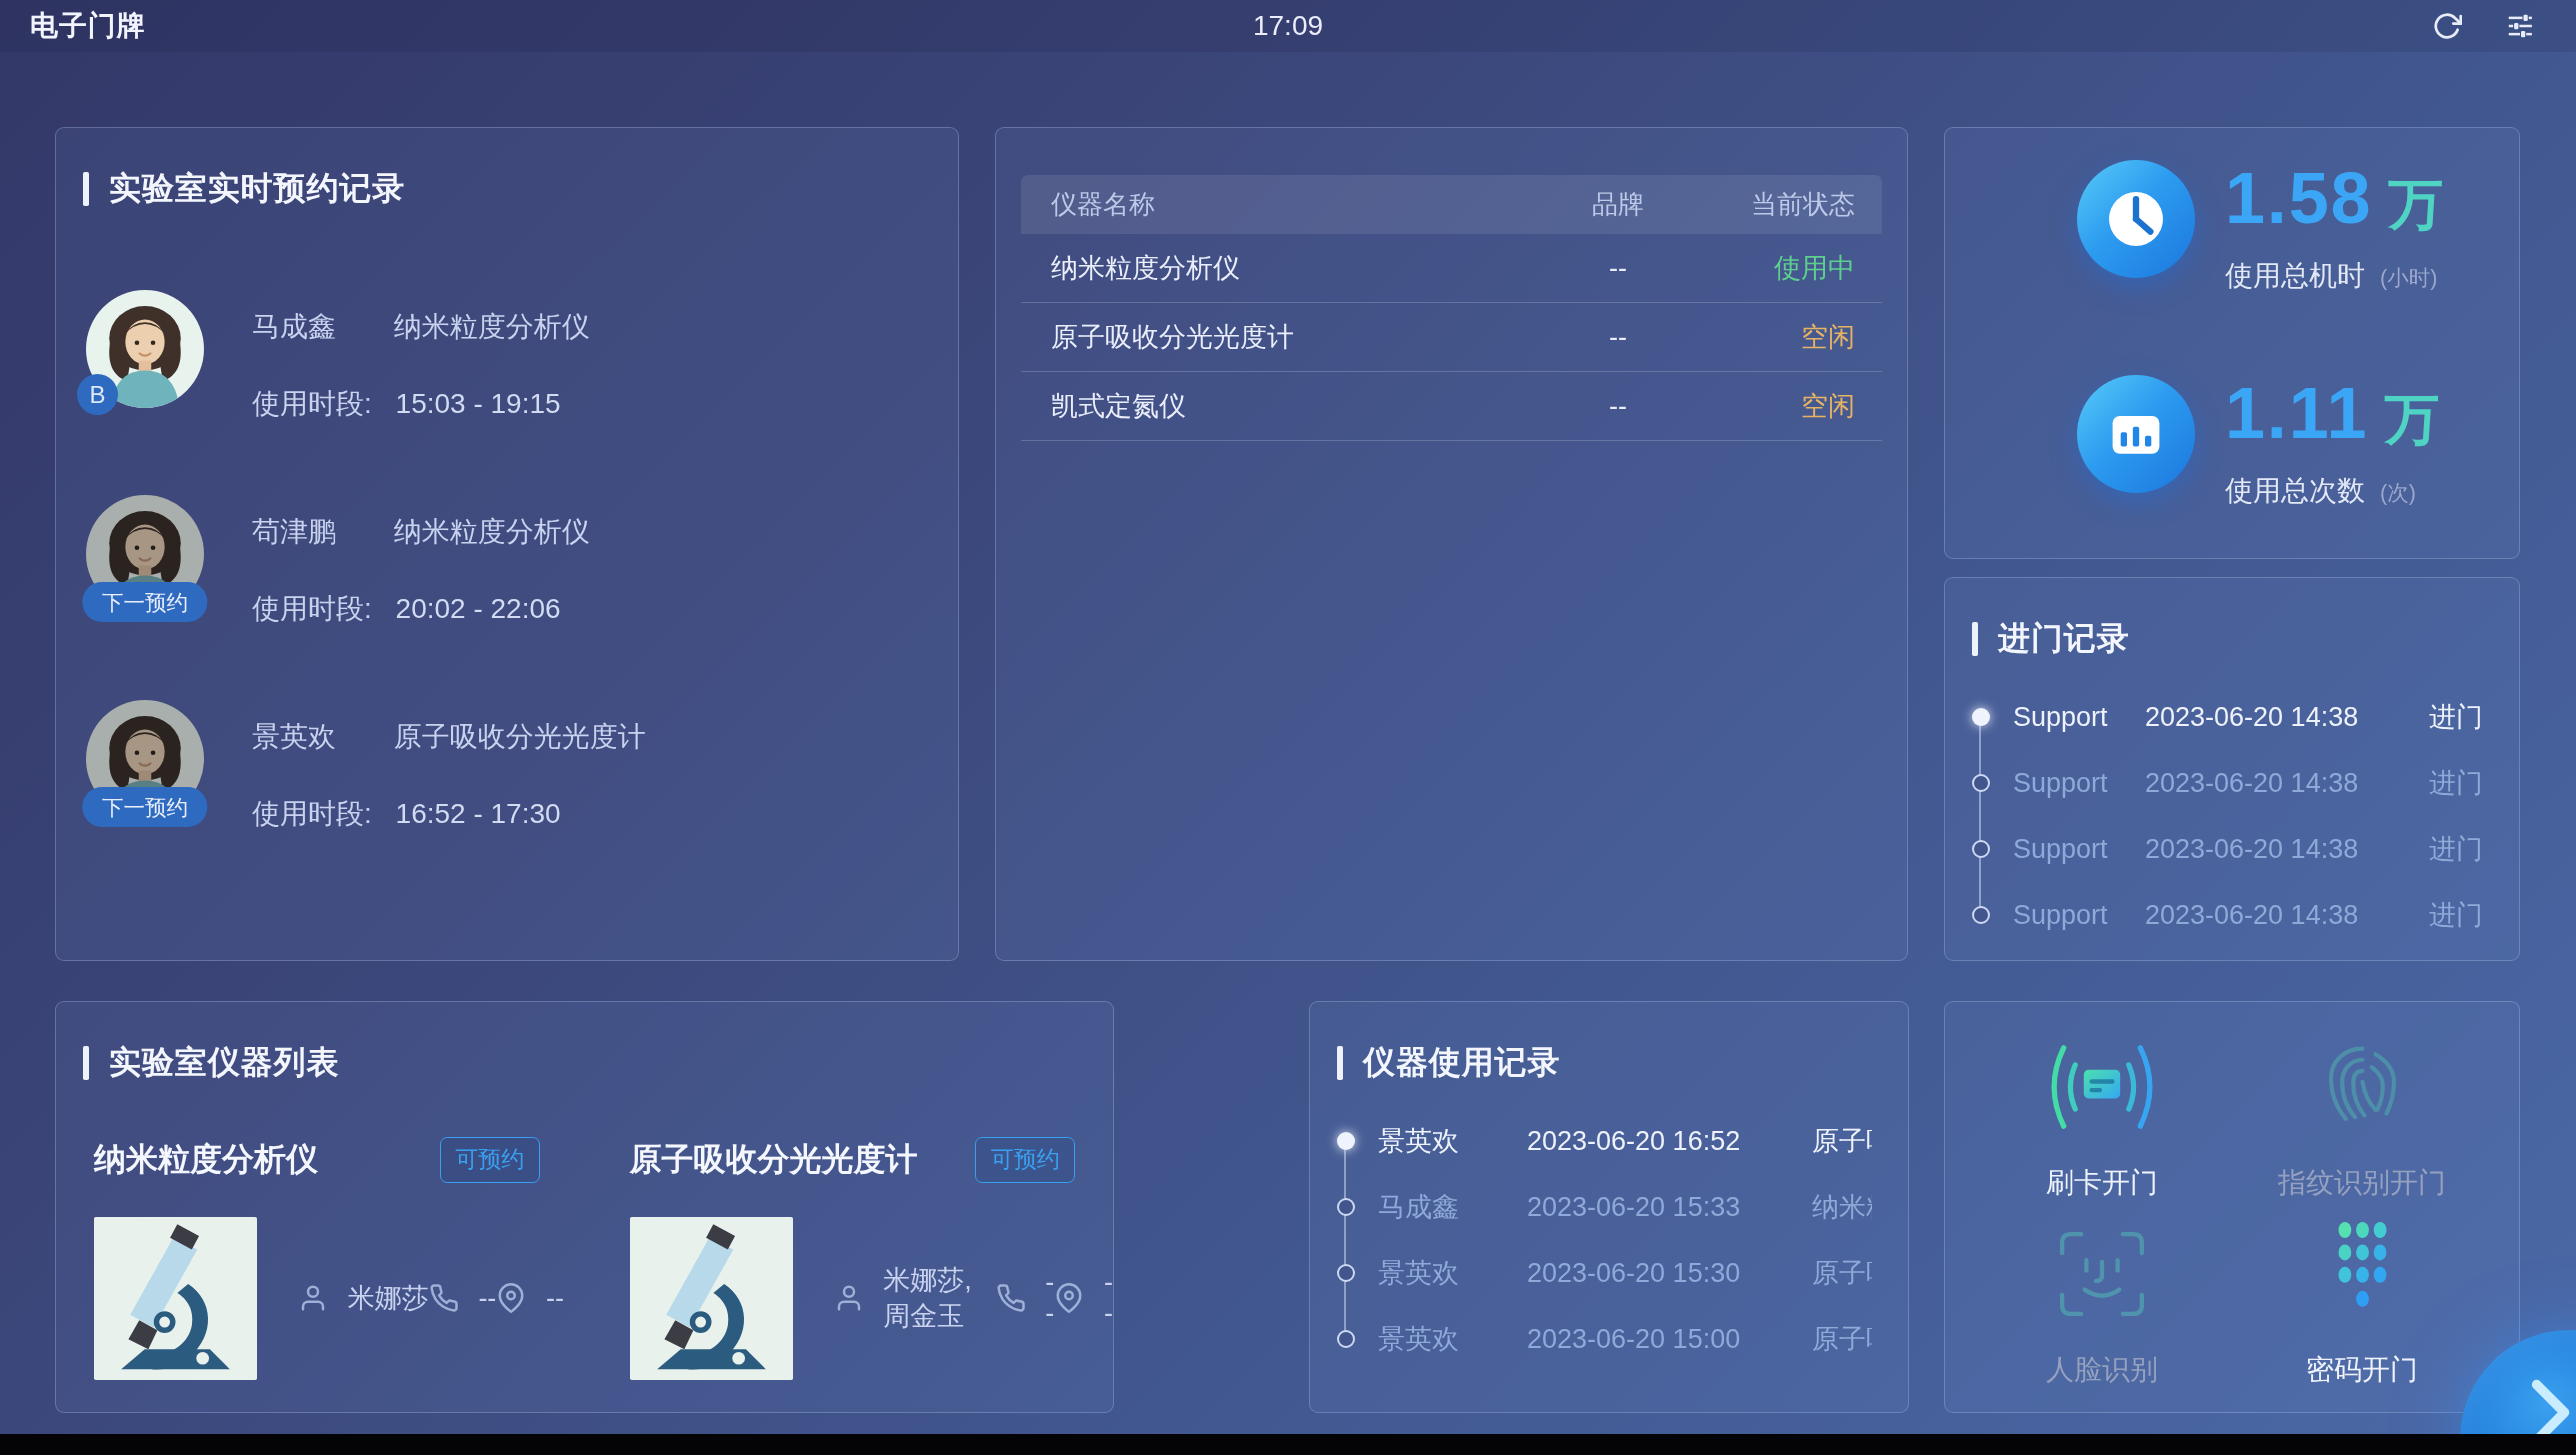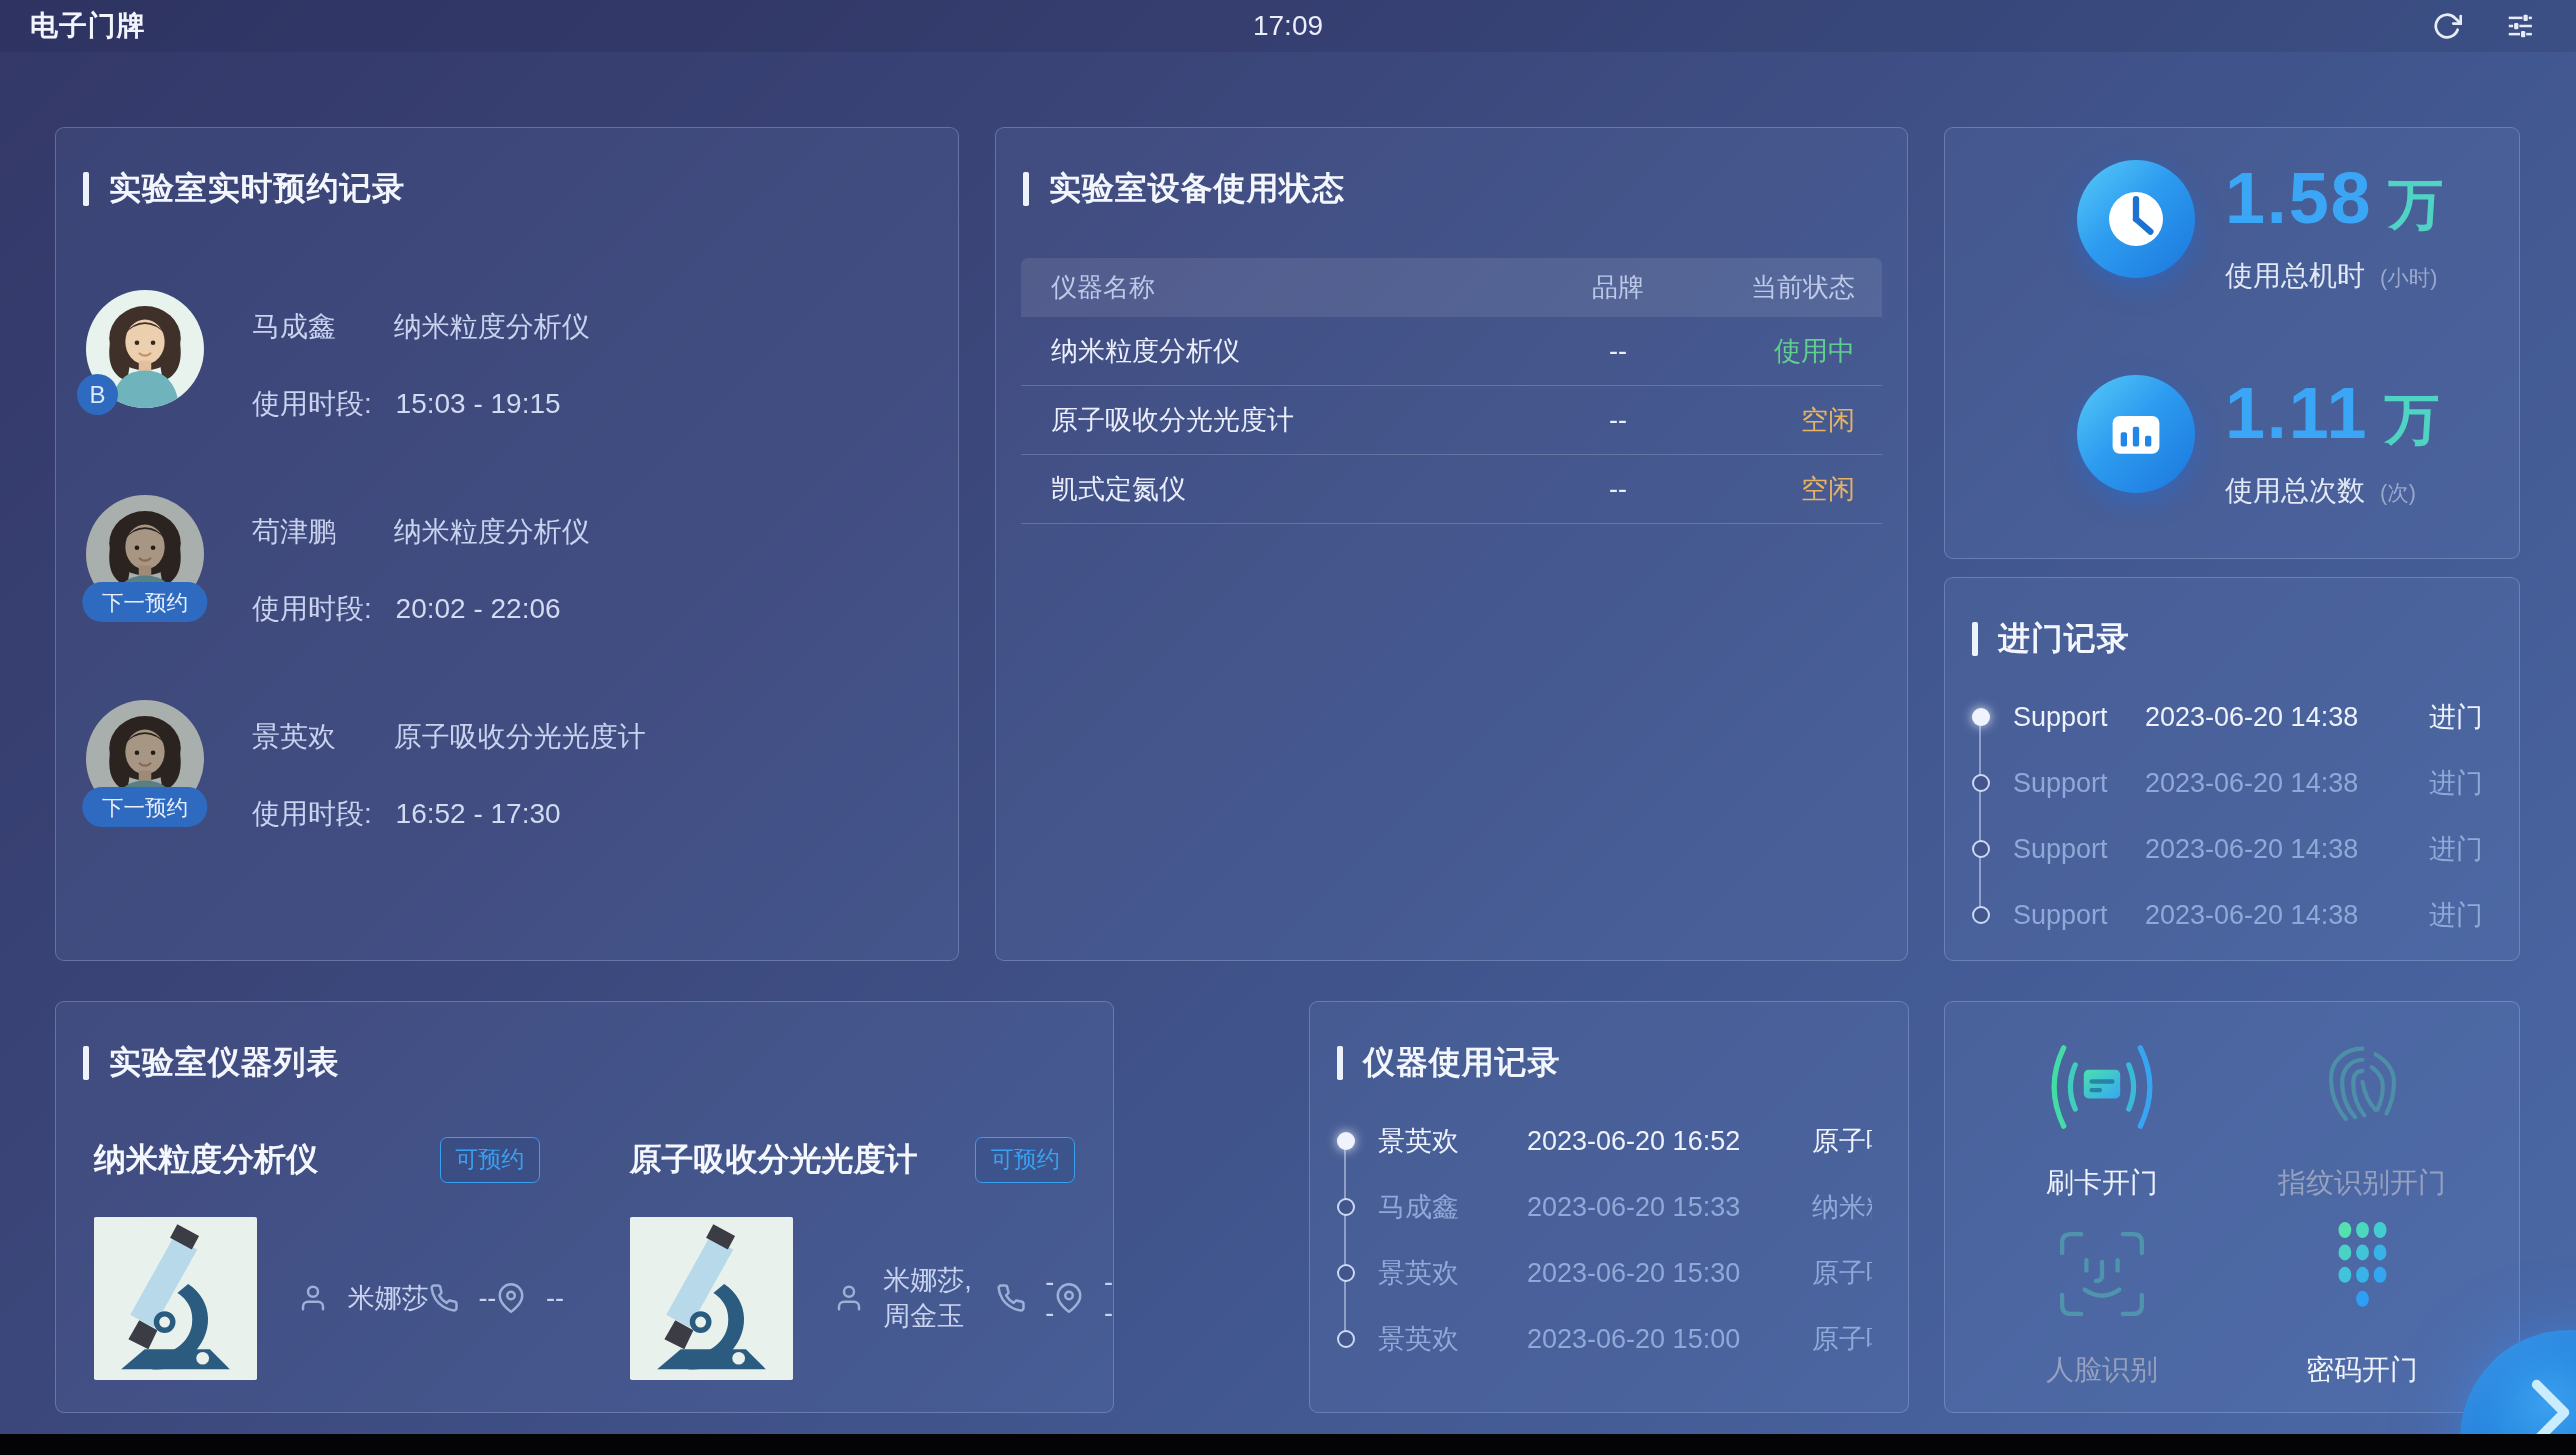--- a/index.html
+++ b/index.html
@@ -243,24 +243,20 @@
             <span>使用时段:</span>
             <span class="res-period">16:52 - 17:30</span>
           </div>
         </div>
       </div>
 
     </div>
   </section>
 
   <section class="panel panel-equipment">
-    <div class="panel-title">
-      <span class="tbar"></span>
-      <span>实验室设备使用状态</span>
-    </div>
     <div class="equip-table">
       <div class="equip-head">
         <div class="c-name">仪器名称</div>
         <div class="c-brand">品牌</div>
         <div class="c-status">当前状态</div>
       </div>
       <div class="equip-row">
         <div class="c-name">纳米粒度分析仪</div>
         <div class="c-brand">--</div>
         <div class="c-status status-busy">使用中</div>

